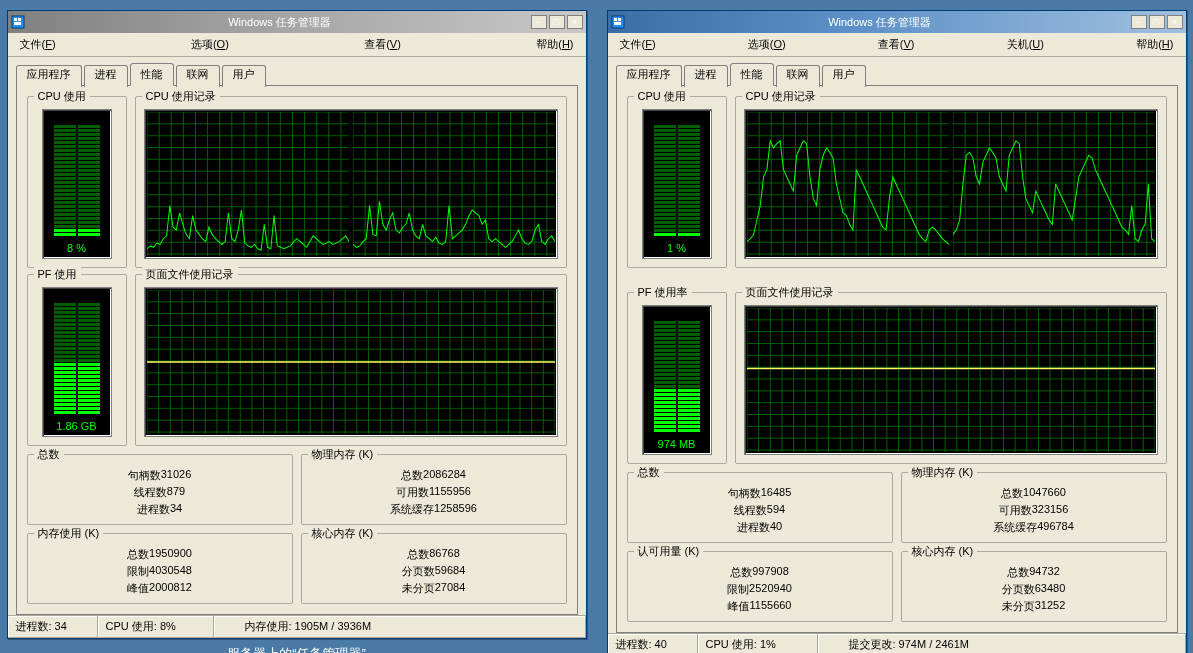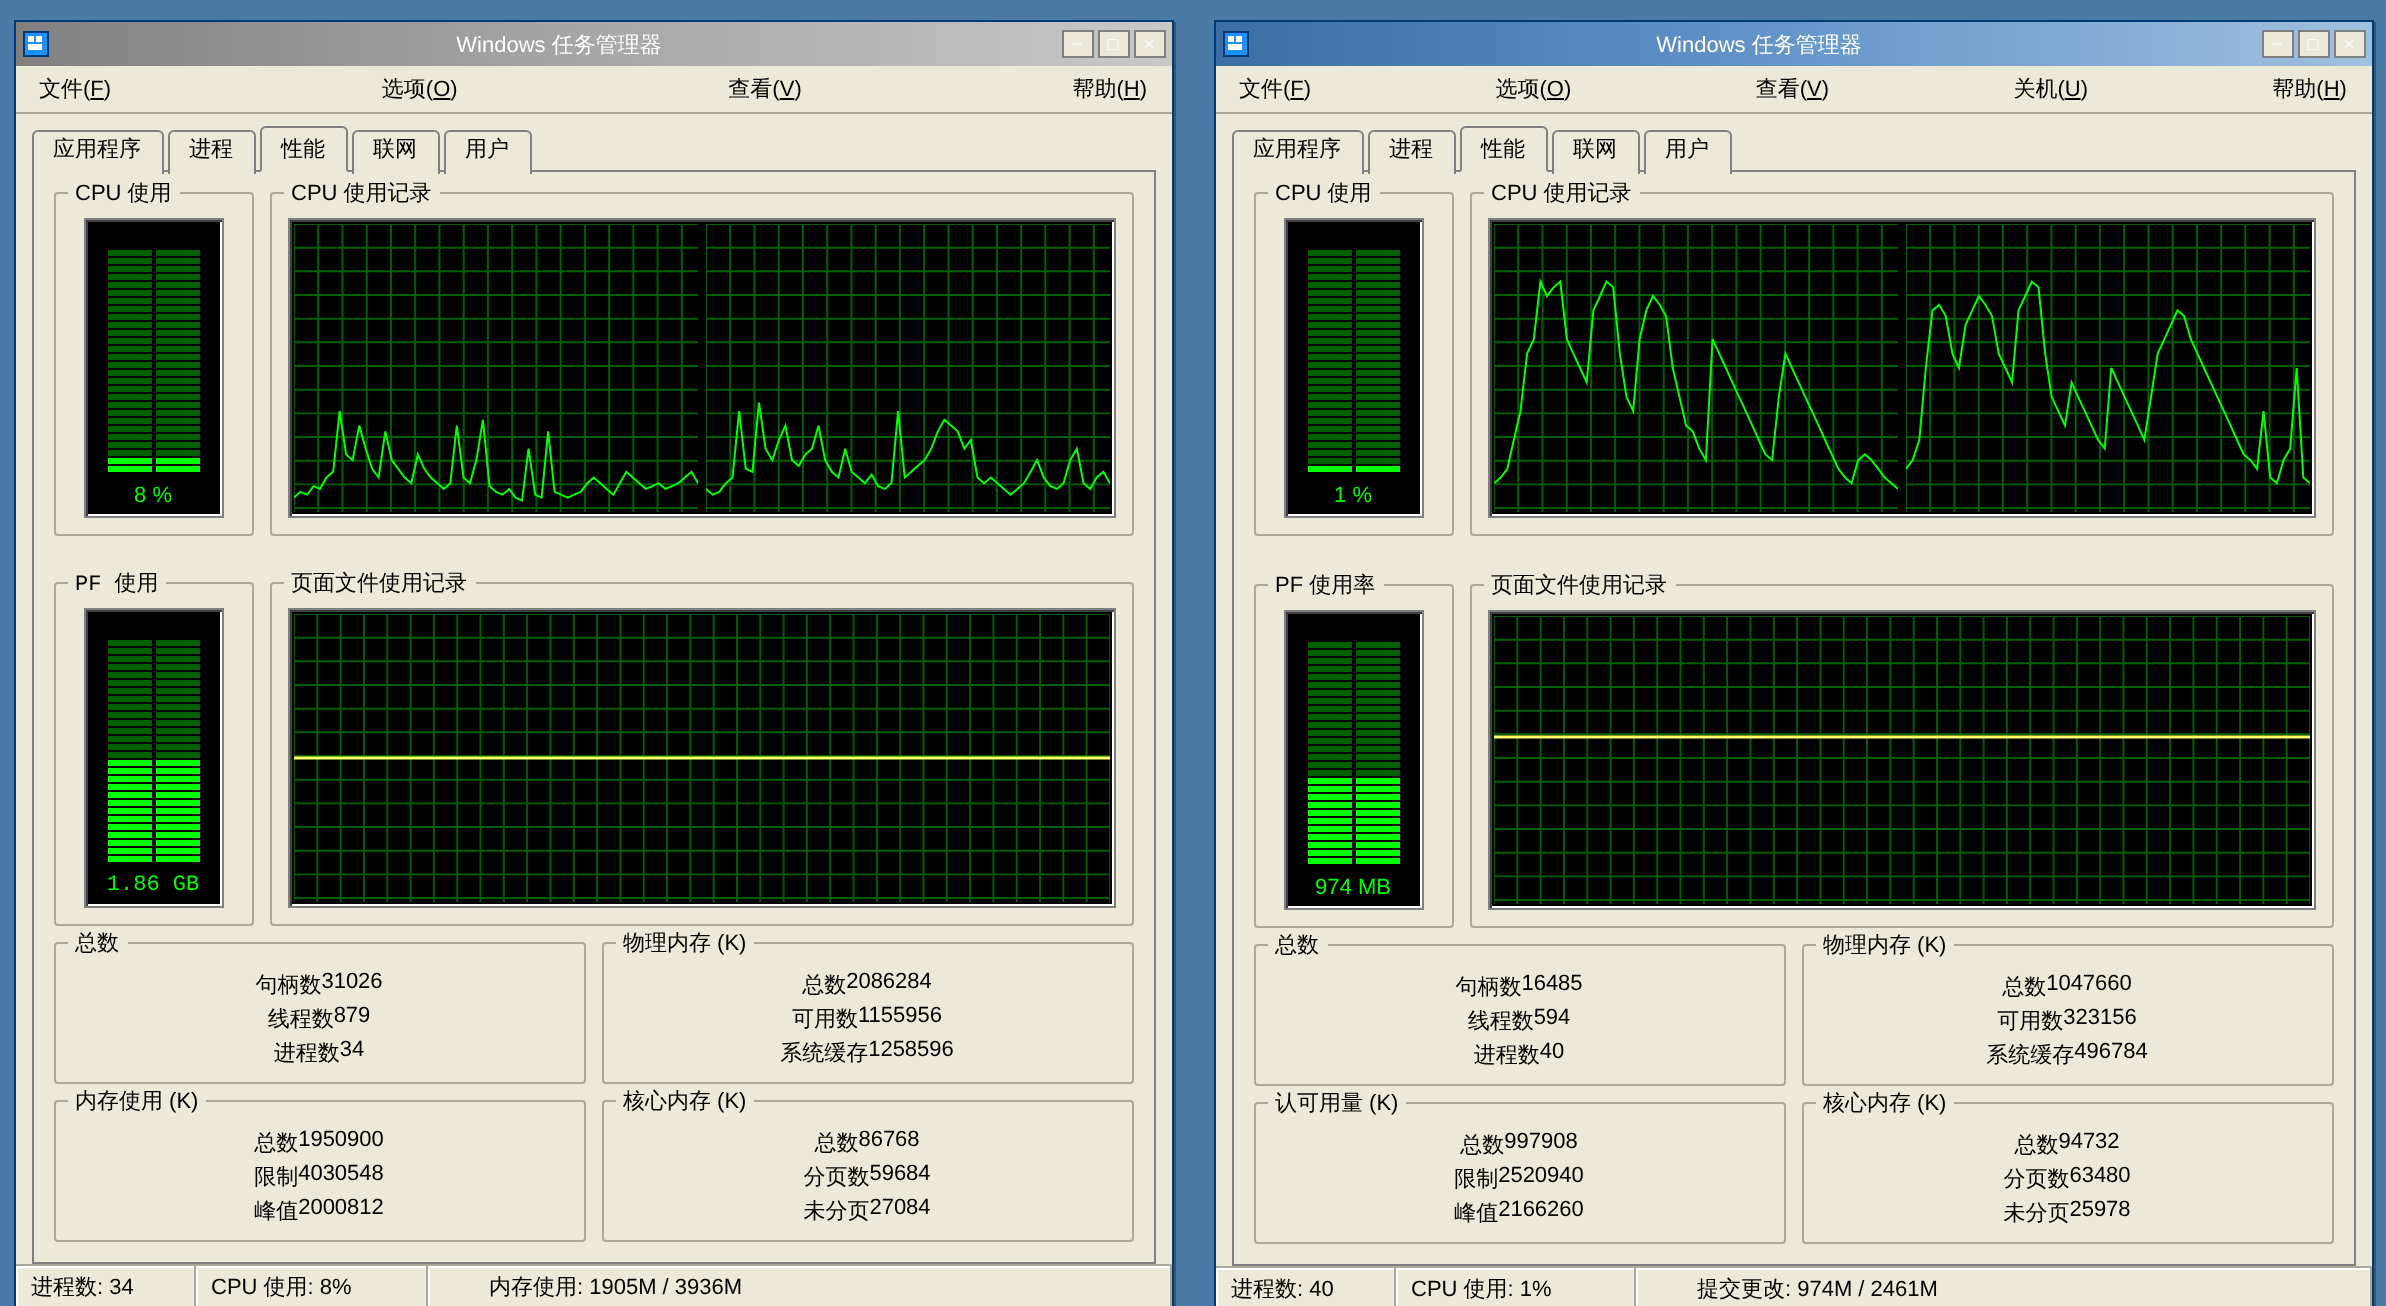--- a/index.html
+++ b/index.html
@@ -261,21 +261,21 @@
                     <line x1="0" y1="108" x2="200" y2="108" stroke="#006000" stroke-width="1"></line>
                     <line x1="0" y1="120" x2="200" y2="120" stroke="#006000" stroke-width="1"></line>
                     <line x1="0" y1="132" x2="200" y2="132" stroke="#006000" stroke-width="1"></line>
                     <line x1="0" y1="144" x2="200" y2="144" stroke="#006000" stroke-width="1"></line>
                     <path d="M0.0,134.3 L3.3,137.2 L6.6,135.8 L9.8,131.4 L13.1,128.5 L16.4,94.9 L19.7,124.1 L23.0,125.6 L26.2,90.5 L29.5,113.9 L32.8,119.7 L36.1,109.5 L39.3,102.2 L42.6,119.7 L45.9,122.6 L49.2,116.8 L52.5,113.9 L55.7,102.2 L59.0,119.7 L62.3,125.6 L65.6,128.5 L68.9,113.9 L72.1,125.6 L75.4,128.5 L78.7,131.4 L82.0,127.0 L85.2,132.9 L88.5,134.3 L91.8,131.4 L95.1,94.9 L98.4,128.5 L101.6,125.6 L104.9,122.6 L108.2,119.7 L111.5,113.9 L114.8,105.1 L118.0,99.3 L121.3,102.2 L124.6,105.1 L127.9,113.9 L131.1,109.5 L134.4,128.5 L137.7,131.4 L141.0,128.5 L144.3,131.4 L147.5,134.3 L150.8,137.2 L154.1,134.3 L157.4,131.4 L160.7,125.6 L163.9,119.7 L167.2,128.5 L170.5,132.9 L173.8,134.3 L177.0,131.4 L180.3,119.7 L183.6,113.9 L186.9,131.4 L190.2,134.3 L193.4,128.5 L196.7,125.6 L200.0,131.4 " fill="none" stroke="#00ff00" stroke-width="1"></path>
                   </svg>
                 </div>
               </div>
             </div>
           </div>
-          <div class="grid-top" style="margin-top: 23px; font-family: Liberation Mono, monospace;">
+          <div class="grid-top" style="margin-top: 6px;">
             <div class="groupbox meter-box">
               <span class="legend" style="position:absolute;top:-8px;left:6px;background:#ece9d8;padding:0 4px">PF 使用</span>
               <div class="meter">
                 <div class="bar-graph">
                   <div class="bar-col">
                     <div class="bar-led on"></div>
                     <div class="bar-led on"></div>
                     <div class="bar-led on"></div>
                     <div class="bar-led on"></div>
                     <div class="bar-led on"></div>
@@ -817,36 +817,36 @@
               <div class="stat-line">
                 <span>总数</span>
                 <span>997908</span>
               </div>
               <div class="stat-line">
                 <span>限制</span>
                 <span>2520940</span>
               </div>
               <div class="stat-line">
                 <span>峰值</span>
-                <span>2166260</span>
+                <span>1155660</span>
               </div>
             </div>
             <div class="stat-group">
               <span class="legend-lbl">核心内存 (K)</span>
               <div class="stat-line">
                 <span>总数</span>
                 <span>94732</span>
               </div>
               <div class="stat-line">
                 <span>分页数</span>
                 <span>63480</span>
               </div>
               <div class="stat-line">
                 <span>未分页</span>
-                <span>25978</span>
+                <span>31252</span>
               </div>
             </div>
           </div>
         </div>
       </div>
       <div class="statusbar">
         <span class="status-pane" style="width:90px">进程数: 40</span>
   <span class="status-pane" style="width:120px">CPU 使用: 1%</span>
   <span class="status-pane wide">提交更改: 974M / 2461M</span>
       </div>

